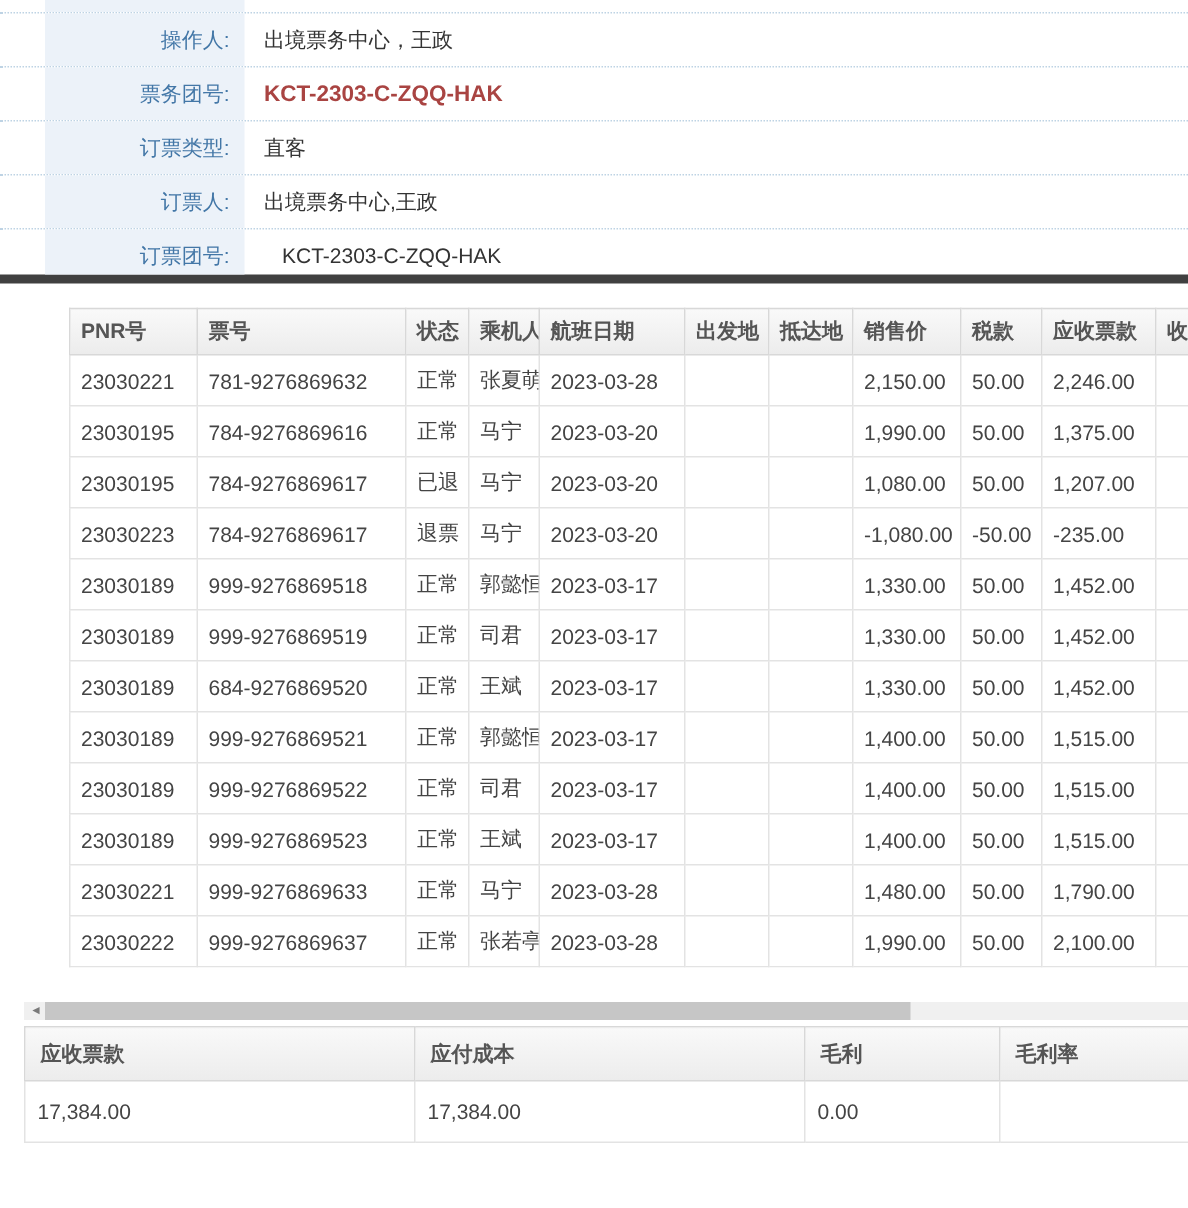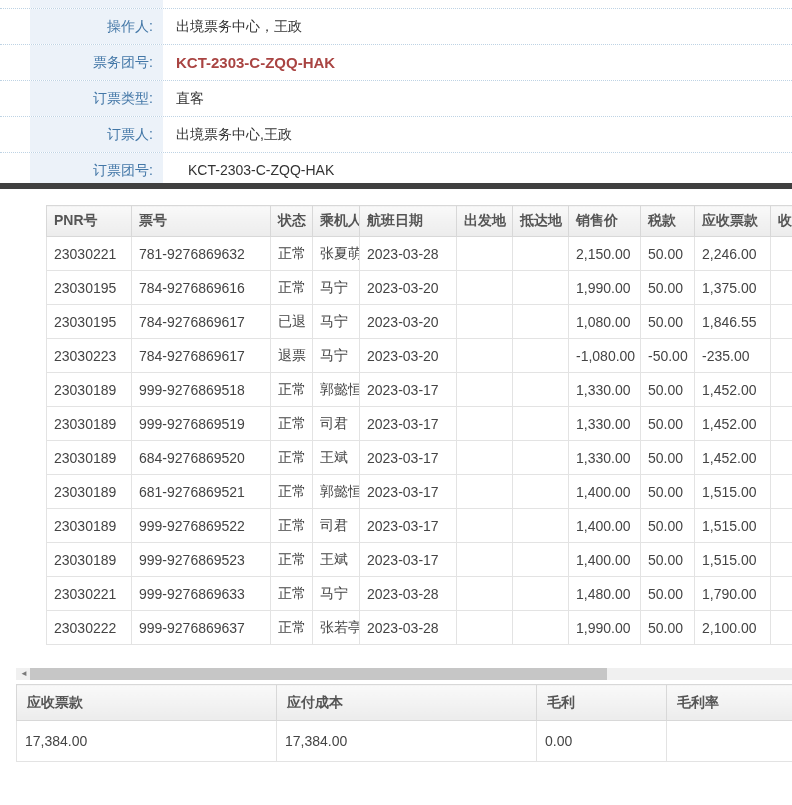--- a/index.html
+++ b/index.html
@@ -156,21 +156,21 @@
         <tr>
           <td class="">23030195</td>
           <td class="">784-9276869617</td>
           <td class="">已退</td>
           <td class="">马宁</td>
           <td class="">2023-03-20</td>
           <td class=""></td>
           <td class=""></td>
           <td class="num">1,080.00</td>
           <td class="num">50.00</td>
-          <td class="num">1,846.55</td>
+          <td class="num">1,207.00</td>
           <td class="flag">×</td>
         </tr>
         <tr>
           <td class="">23030223</td>
           <td class="">784-9276869617</td>
           <td class="">退票</td>
           <td class="">马宁</td>
           <td class="">2023-03-20</td>
           <td class=""></td>
           <td class=""></td>
@@ -213,21 +213,21 @@
           <td class="">2023-03-17</td>
           <td class=""></td>
           <td class=""></td>
           <td class="num">1,330.00</td>
           <td class="num">50.00</td>
           <td class="num">1,452.00</td>
           <td class="flag">×</td>
         </tr>
         <tr>
           <td class="">23030189</td>
-          <td class="">681-9276869521</td>
+          <td class="">999-9276869521</td>
           <td class="">正常</td>
           <td class="">郭懿恒</td>
           <td class="">2023-03-17</td>
           <td class=""></td>
           <td class=""></td>
           <td class="num">1,400.00</td>
           <td class="num">50.00</td>
           <td class="num">1,515.00</td>
           <td class="flag">×</td>
         </tr>

